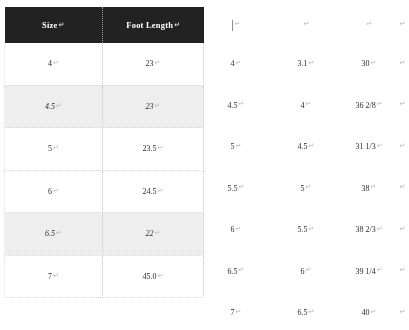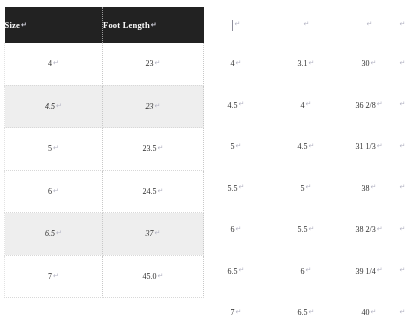--- a/index.html
+++ b/index.html
@@ -36,21 +36,21 @@
   #size-table col.c1 { width: 98px; }
   #size-table col.c2 { width: 101px; }
 
   #size-table th {
     background: #222222;
     color: #ffffff;
     font-weight: bold;
     font-size: 8.5px;
     letter-spacing: 0.2px;
     height: 36px;
-    text-align: left;
+    text-align: center;
     vertical-align: middle;
     border: none;
     padding: 0;
   }
   #size-table th.th-left {
     border-right: 1px dotted #9a9a9a;
   }
 
   #size-table td {
     height: 41.5px;
@@ -144,21 +144,21 @@
       <tr class="odd">
         <td><span>5</span><span class="pilcrow">↵</span></td>
         <td><span>23.5</span><span class="pilcrow">↵</span></td>
       </tr>
       <tr class="odd">
         <td><span>6</span><span class="pilcrow">↵</span></td>
         <td><span>24.5</span><span class="pilcrow">↵</span></td>
       </tr>
       <tr class="even">
         <td><span>6.5</span><span class="pilcrow">↵</span></td>
-        <td><span>37</span><span class="pilcrow">↵</span></td>
+        <td><span>22</span><span class="pilcrow">↵</span></td>
       </tr>
       <tr class="odd">
         <td><span>7</span><span class="pilcrow">↵</span></td>
         <td><span>45.0</span><span class="pilcrow">↵</span></td>
       </tr>
     </tbody>
   </table>
 
   <div id="loose-columns">
 

